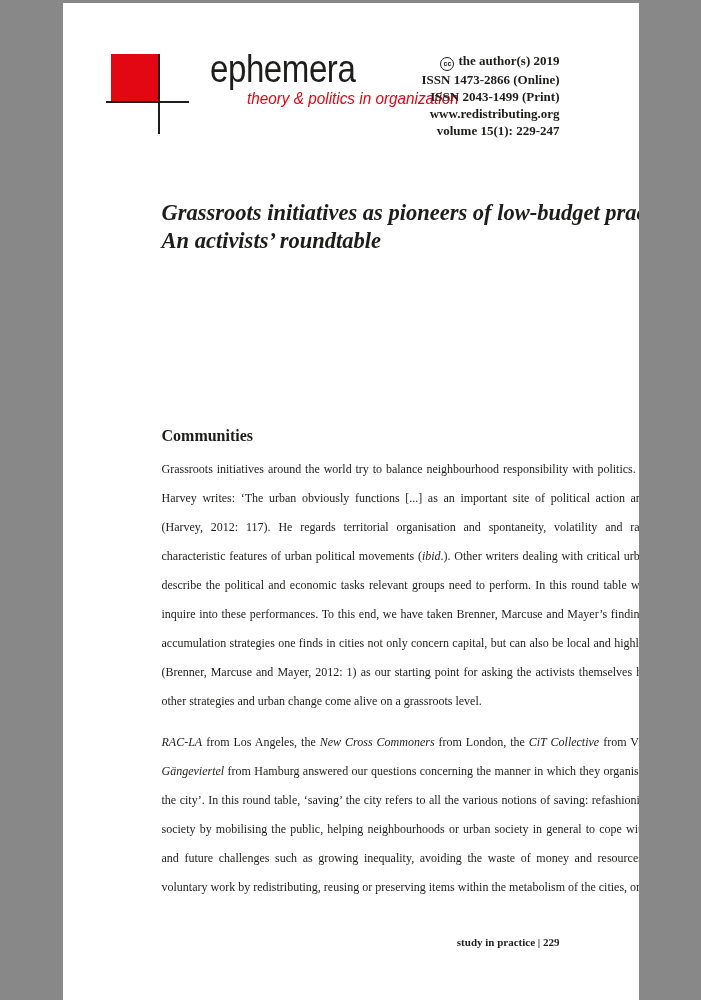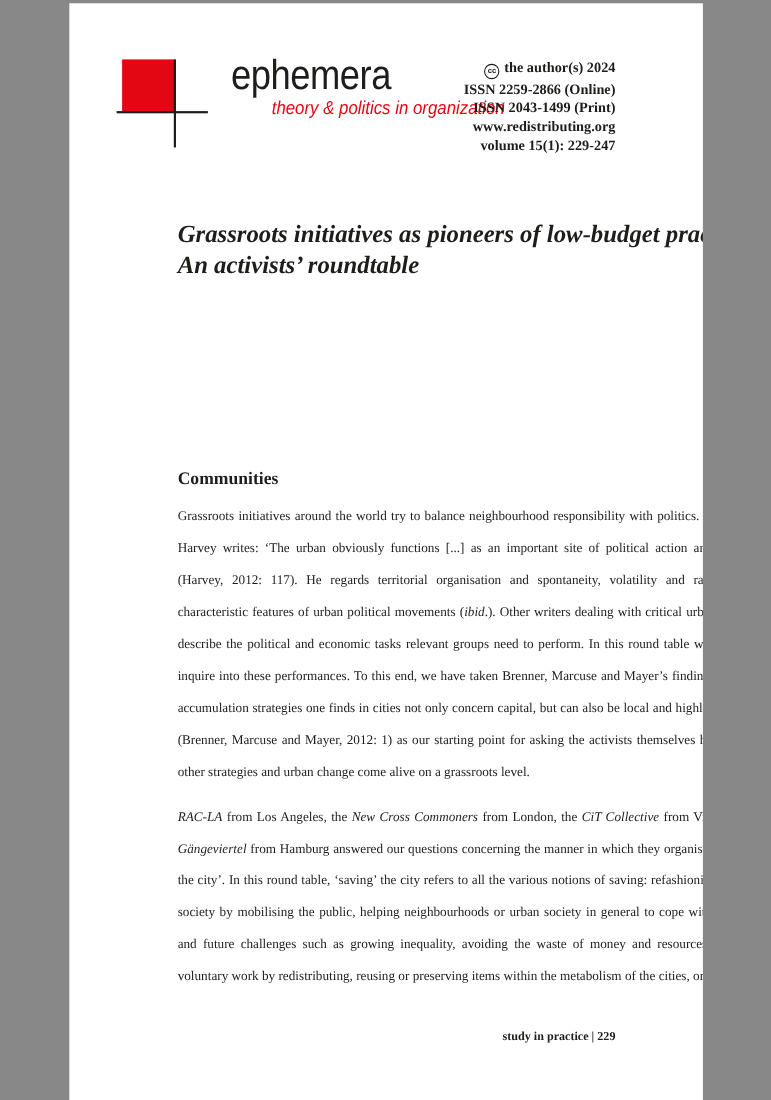--- a/index.html
+++ b/index.html
@@ -76,22 +76,22 @@
 
 <div class="page">
 
   <div class="logo-square"></div>
   <div class="logo-vline"></div>
   <div class="logo-hline"></div>
   <div class="wordmark">ephemera</div>
   <div class="tagline">theory &amp; politics in organization</div>
 
   <div class="header-meta">
-    <div><span class="cc-icon">cc</span><span>the author(s) 2024</span></div>
-    <div>ISSN 2259-2866 (Online)</div>
+    <div><span class="cc-icon">cc</span><span>the author(s) 2019</span></div>
+    <div>ISSN 1473-2866 (Online)</div>
     <div>ISSN 2043-1499 (Print)</div>
     <div>www.redistributing.org</div>
     <div>volume 15(1): 229-247</div>
   </div>
 
   <h1 class="title">Grassroots initiatives as pioneers of low-budget practices: An activists’ roundtable</h1>
 
   <h2 class="section-heading">Communities</h2>
   <div class="body-text">
     <p>Grassroots initiatives around the world try to balance neighbourhood responsibility with politics. As David Harvey writes: ‘The urban obviously functions [...] as an important site of political action and revolt’ (Harvey, 2012: 117). He regards territorial organisation and spontaneity, volatility and rapidity as characteristic features of urban political movements (<i>ibid</i>.). Other writers dealing with critical urban theory describe the political and economic tasks relevant groups need to perform. In this round table we wish to inquire into these performances. To this end, we have taken Brenner, Marcuse and Mayer’s finding that the accumulation strategies one finds in cities not only concern capital, but can also be local and highly specific (Brenner, Marcuse and Mayer, 2012: 1) as our starting point for asking the activists themselves how these other strategies and urban change come alive on a grassroots level.</p>

